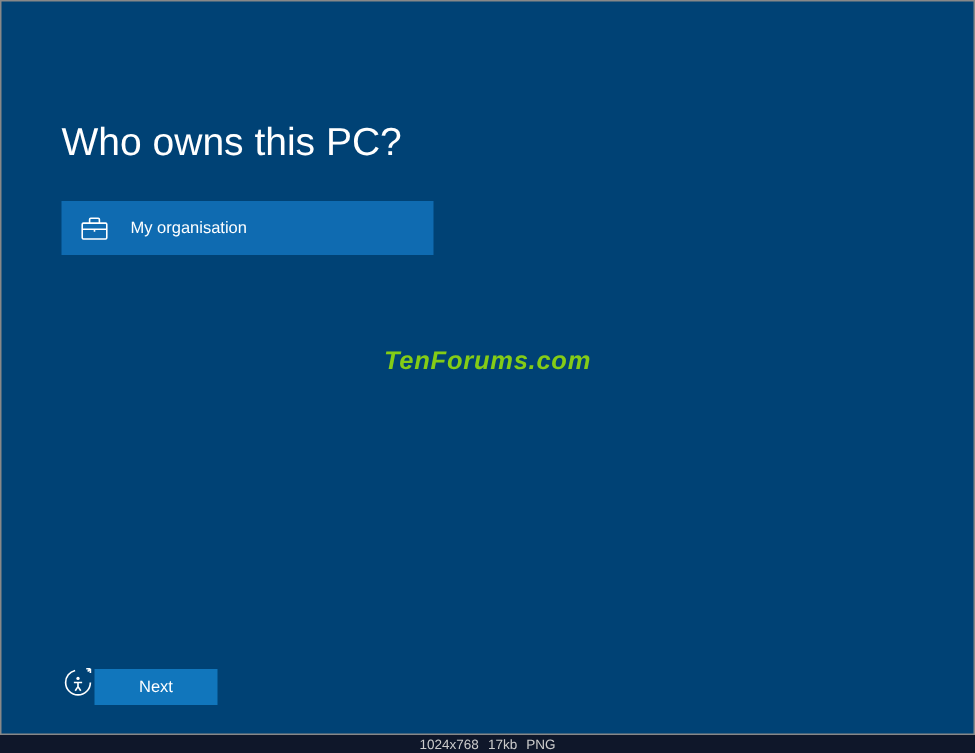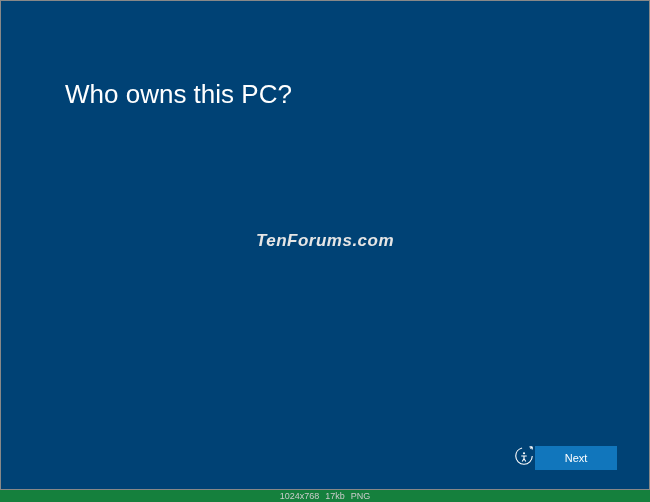--- a/index.html
+++ b/index.html
@@ -14,21 +14,20 @@
       background: #000;
       overflow: hidden;
     }
     .frame {
       width: 650px;
       height: 490px;
       background: #004275;
       border: 1px solid #888;
       position: relative;
       color: #fff;
-      padding-left: 24px;
     }
     .content {
       padding: 78px 40px 0 40px;
     }
     .title {
       font-size: 26px;
       font-weight: 300;
       margin-bottom: 24px;
     }
     .description {
@@ -68,30 +67,30 @@
     }
     .watermark {
       position: absolute;
       top: 230px;
       left: 50%;
       transform: translateX(-50%);
       font-family: Arial, sans-serif;
       font-weight: 900;
       font-size: 17px;
       font-style: italic;
-      color: #e5e5e5;
+      color: #84cc16;
       letter-spacing: 0.5px;
     }
     .footer {
       position: absolute;
       bottom: 18px;
       left: 40px;
-      right: 32px;
+      right: 14px;
       display: flex;
-      justify-content: flex-end;
+      justify-content: flex-start;
       align-items: center;
     }
     .accessibility-icon svg {
       stroke: #fff;
       fill: none;
       stroke-width: 1.2;
     }
     .next-button {
       background: #1176bc;
       color: #fff;
@@ -99,38 +98,49 @@
       padding: 6px 0;
       width: 82px;
       font-size: 11px;
       font-family: inherit;
       cursor: pointer;
       text-align: center;
     }
     .status-bar {
       width: 650px;
       height: 12px;
-      background: #15803d;
+      background: #0f172a;
       color: #ccc;
       font-size: 9px;
       font-family: Arial, sans-serif;
       display: flex;
       justify-content: center;
       align-items: center;
       gap: 6px;
     }
   </style>
 </head>
 <body>
 
 <div class="frame">
   <div class="content">
     <h1 class="title">Who owns this PC?</h1>
 
     <div class="options">
+      <div class="option selected">
+        <span class="icon-wrap">
+          <svg width="20" height="18" viewBox="0 0 24 22">
+            <rect x="2" y="7" width="20" height="13" rx="1"></rect>
+            <path d="M8 7 V4 a1 1 0 0 1 1 -1 h6 a1 1 0 0 1 1 1 V7"></path>
+            <line x1="2" y1="12" x2="22" y2="12"></line>
+            <line x1="12" y1="12" x2="12" y2="14"></line>
+          </svg>
+        </span>
+        <span>My organisation</span>
+      </div>
 
     </div>
   </div>
 
   <div class="watermark">TenForums.com</div>
 
   <div class="footer">
     <span class="accessibility-icon">
       <svg width="22" height="22" viewBox="0 0 24 24">
         <circle cx="12" cy="12" r="9" stroke-dasharray="40 56"></circle>

